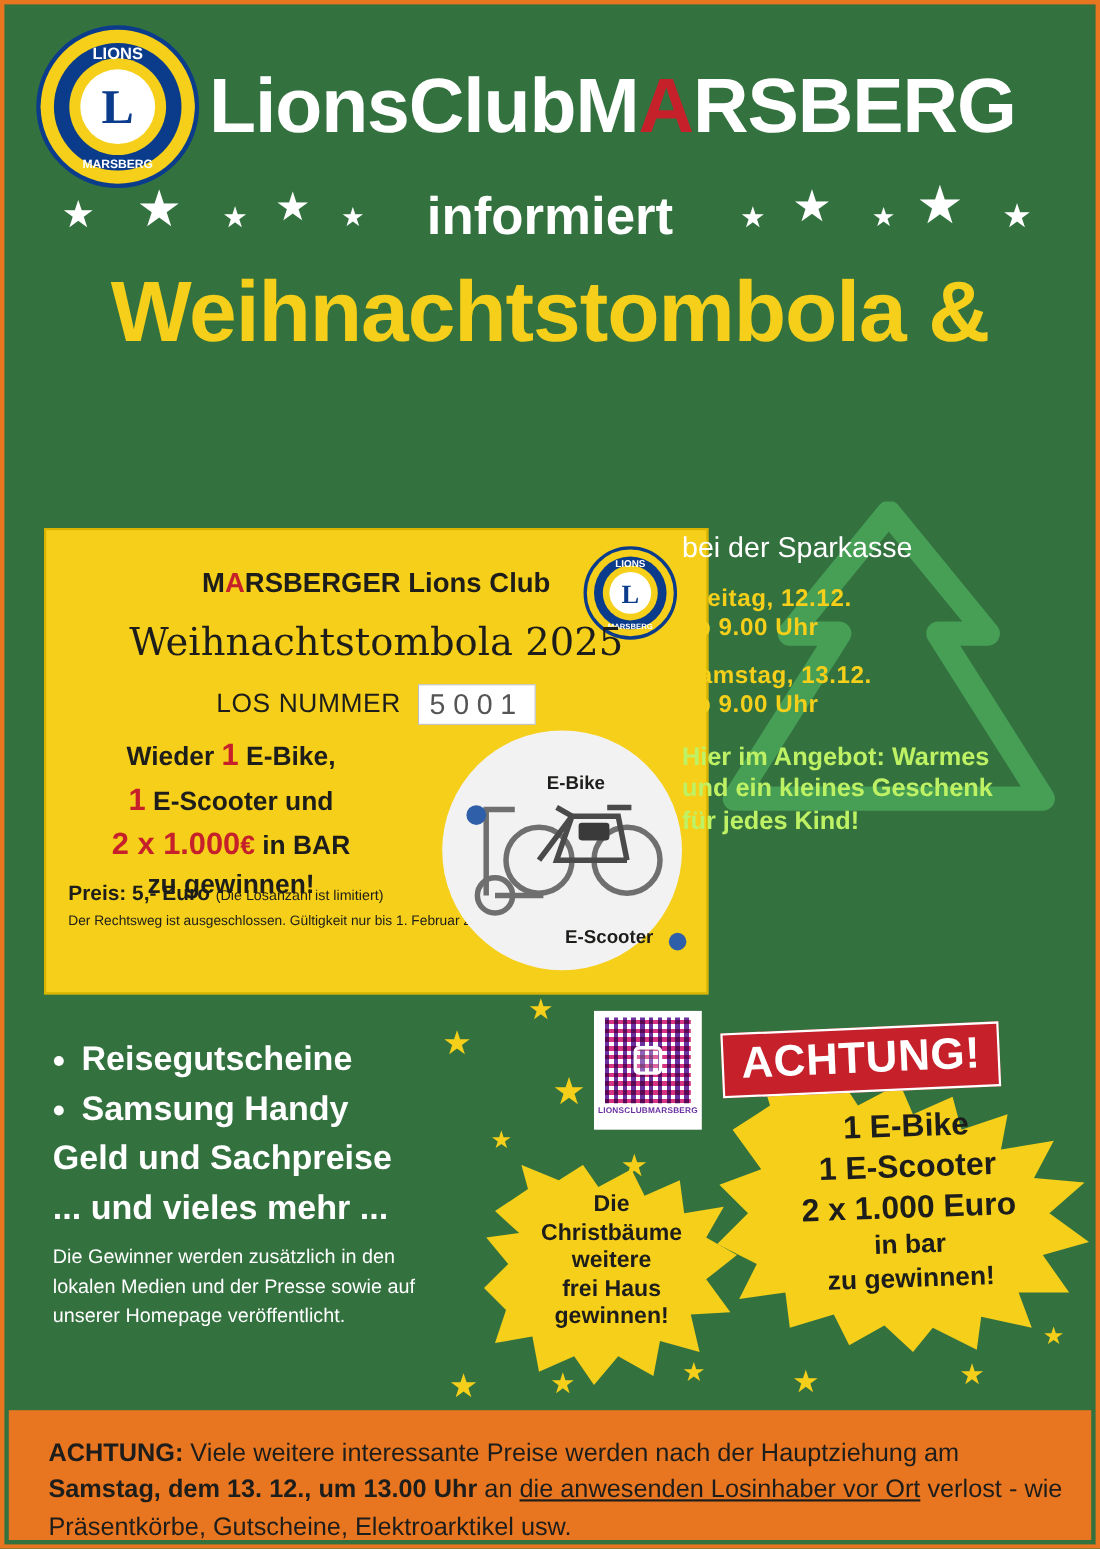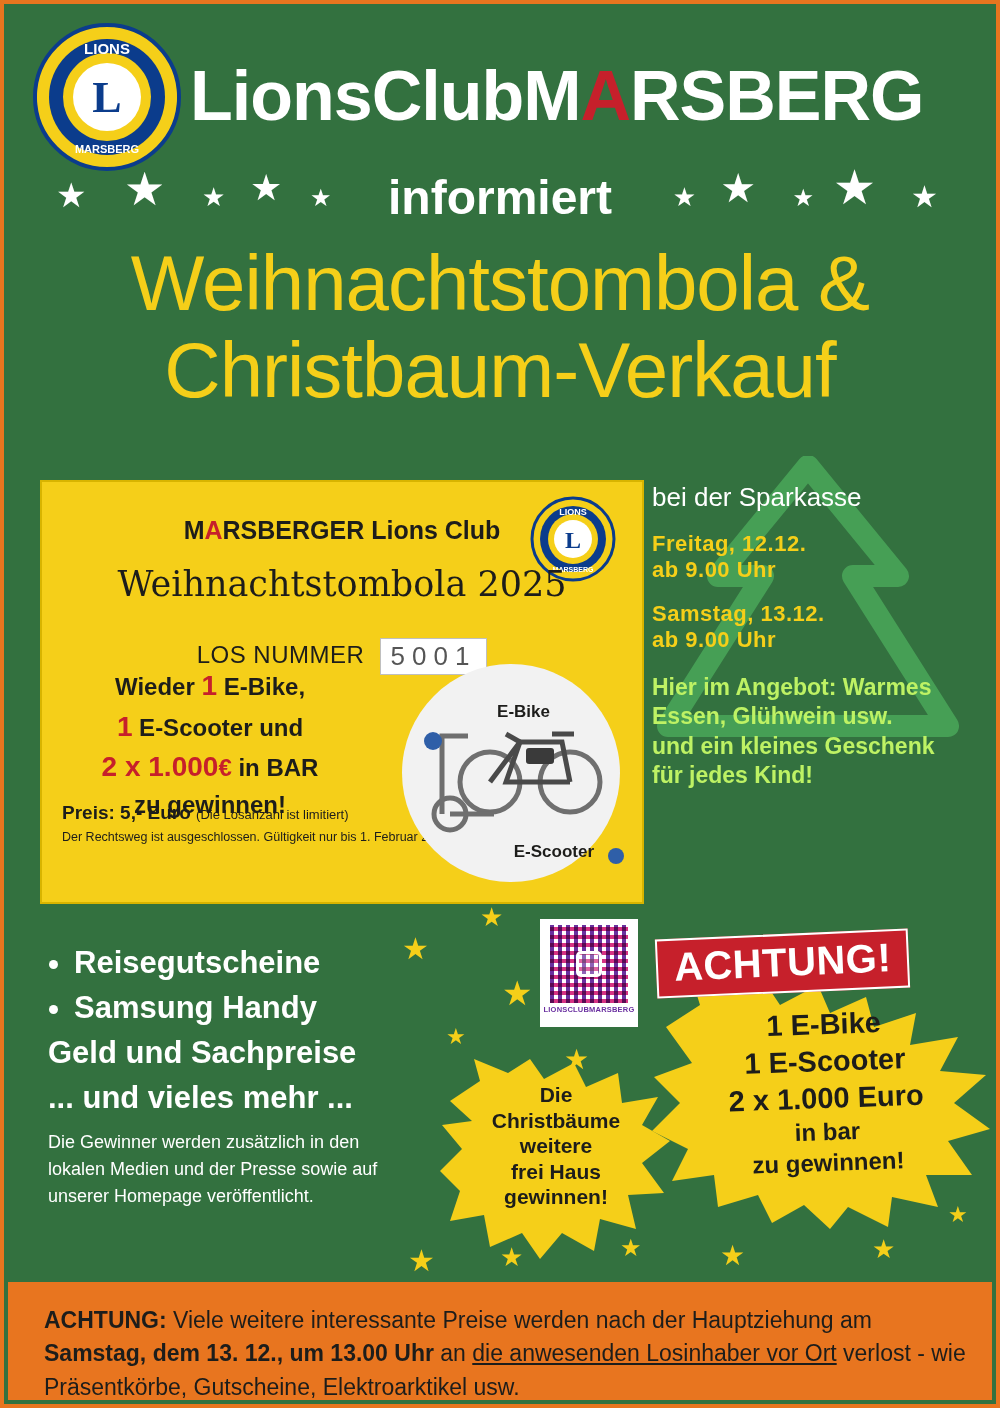--- a/index.html
+++ b/index.html
@@ -65,21 +65,21 @@
     color: #ffffff;
     line-height: 1;
   }
 
   
   .headline {
     position: absolute;
     top: 236px; left: 0; right: 0;
     text-align: center;
     color: #f5cf19;
-    font-weight: normal;
+    font-weight: bold;
     font-size: 78px;
     line-height: 1.12;
     letter-spacing: -1px;
   }
 
   
   .tree {
     position: absolute;
     right: 28px; top: 452px;
     width: 320px; height: 310px;
@@ -112,21 +112,21 @@
   .ticket-title {
     position: absolute;
     top: 82px; left: 0; width: 100%;
     text-align: center;
     font-family: "DejaVu Serif", serif;
     font-size: 35px;
     color: #1d1d1b;
   }
   .los-row {
     position: absolute;
-    top: 156px; left: 0; width: 100%;
+    top: 140px; left: 0; width: 100%;
     text-align: center;
     font-size: 24px;
     color: #1d1d1b;
     letter-spacing: 0.5px;
   }
   .los-number {
     display: inline-block;
     background: #ffffff;
     border: 1px solid #bfbfbf;
     padding: 2px 10px;
@@ -189,21 +189,21 @@
     width: 18px; height: 18px; border-radius: 50%; background: #2f5fa8;
   }
   .dot-blue-2 {
     position: absolute; right: 18px; top: 366px;
     width: 16px; height: 16px; border-radius: 50%; background: #2f5fa8;
   }
 
   
   .info-col {
     position: absolute;
-    left: 648px; top: 478px;
+    left: 616px; top: 478px;
     width: 320px;
     color: #ffffff;
   }
   .info-where {
     font-size: 26px;
     line-height: 1.2;
     color: #ffffff;
   }
   .info-date {
     margin-top: 18px;
@@ -393,21 +393,20 @@
     <div class="informiert">informiert</div>
     <span class="star" style="right:300px; top:20px; font-size:26px;">★</span>
     <span class="star" style="right:240px; top:4px; font-size:40px;">★</span>
     <span class="star" style="right:182px; top:22px; font-size:24px;">★</span>
     <span class="star" style="right:120px; top:0px; font-size:48px;">★</span>
     <span class="star" style="right:58px; top:18px; font-size:30px;">★</span>
   </div>
 
   <div class="headline">
     <div>Weihnachtstombola &amp;</div>
-    <div>Christbaum-Verkauf</div>
   </div>
 
   <div class="tree">
     <svg viewBox="0 0 320 310" width="320" height="310">
       <path d="M160 10 L250 120 L205 120 L300 270 L20 270 L115 120 L70 120 Z" fill="none" stroke="#4aa85a" stroke-width="22" stroke-linejoin="round"></path>
     </svg>
   </div>
 
   <div class="ticket">
 
@@ -482,21 +481,20 @@
     <div class="info-date">
       <div>Freitag, 12.12.</div>
       <div>ab 9.00 Uhr</div>
     </div>
     <div class="info-date">
       <div>Samstag, 13.12.</div>
       <div>ab 9.00 Uhr</div>
     </div>
     <div class="info-note">
       <div>Hier im Angebot: Warmes</div>
-      <div>Essen, Glühwein usw.</div>
       <div>und ein kleines Geschenk</div>
       <div>für jedes Kind!</div>
     </div>
   </div>
 
   <div class="bullets">
     <ul>
       <li>Reisegutscheine</li>
       <li>Samsung Handy</li>
     </ul>

